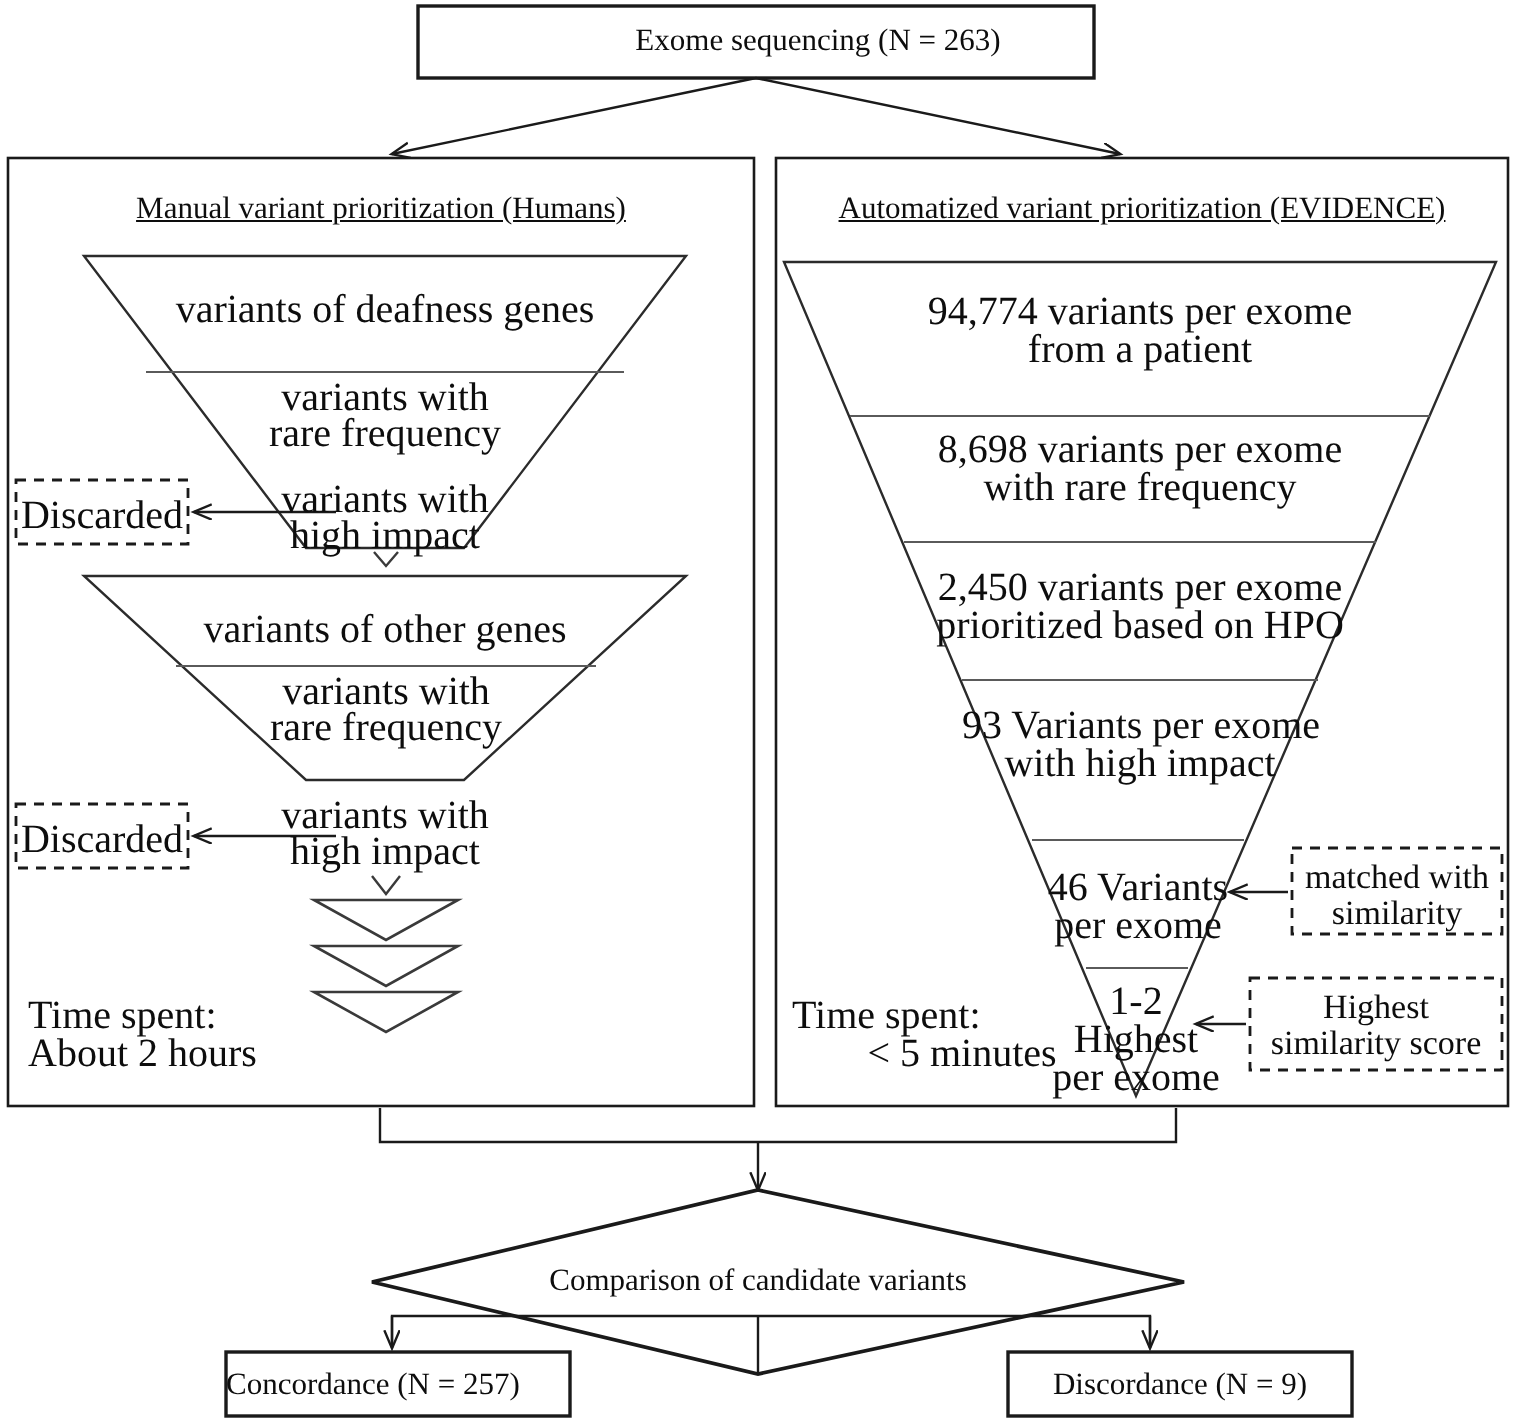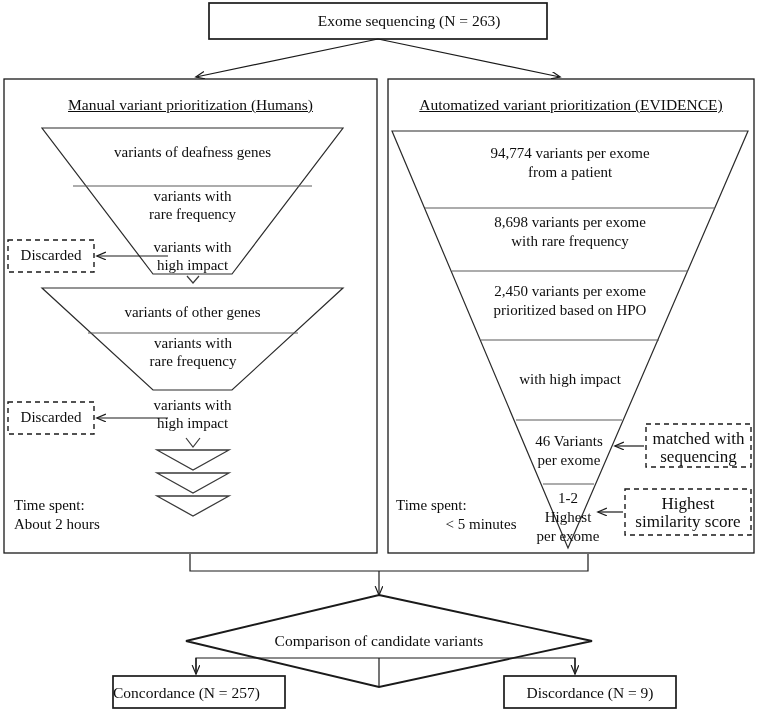--- a/index.html
+++ b/index.html
@@ -14,21 +14,21 @@
   svg.layer{position:absolute;left:0;top:0;width:758px;height:711px;}
   .lbl{
     position:absolute;
     text-align:center;
     line-height:1.14;
     color:#0d0d0d;
     font-family:"Liberation Serif", serif;
     white-space:pre;
   }
   .f16{font-size:15.5px;}
-  .f15{font-size:15px;}
+  .f15{font-size:20px;}
   .f14{font-size:17px;}
   .underline{text-decoration:underline;}
 </style>
 </head>
 <body>
 
 <div id="page">
 
   <svg class="layer" viewBox="0 0 758 711">
     <defs>
@@ -133,31 +133,32 @@
 
   <div class="lbl f15" style="left:405px;top:145px;width:330px;">94,774 variants per exome</div>
   <div class="lbl f15" style="left:405px;top:164px;width:330px;">from a patient</div>
 
   <div class="lbl f15" style="left:425px;top:214px;width:290px;text-align:center;">8,698 variants per exome</div>
   <div class="lbl f15" style="left:425px;top:233px;width:290px;">with rare frequency</div>
 
   <div class="lbl f15" style="left:452px;top:283px;width:236px;">2,450 variants per exome</div>
   <div class="lbl f15" style="left:452px;top:302px;width:236px;">prioritized based on HPO</div>
 
+  <div class="lbl f15" style="left:481px;top:352px;width:178px;">93 Variants per exome</div>
   <div class="lbl f15" style="left:481px;top:371px;width:178px;">with high impact</div>
 
   <div class="lbl f15" style="left:508px;top:433px;width:122px;">46 Variants</div>
   <div class="lbl f15" style="left:508px;top:452px;width:122px;">per exome</div>
 
   <div class="lbl f15" style="left:518px;top:490px;width:100px;">1-2</div>
   <div class="lbl f15" style="left:518px;top:509px;width:100px;">Highest</div>
   <div class="lbl f15" style="left:508px;top:528px;width:120px;">per exome</div>
 
   <div class="lbl f14" style="left:646px;top:429px;width:105px;">matched with</div>
-  <div class="lbl f14" style="left:646px;top:447px;width:105px;">sequencing</div>
+  <div class="lbl f14" style="left:646px;top:447px;width:105px;">similarity</div>
 
   <div class="lbl f14" style="left:625px;top:494px;width:126px;">Highest</div>
   <div class="lbl f14" style="left:625px;top:512px;width:126px;">similarity score</div>
 
   <div class="lbl f15" style="left:396px;top:497px;width:170px;text-align:left;">Time spent:</div>
   <div class="lbl f15" style="left:396px;top:516px;width:170px;text-align:center;">&lt; 5 minutes</div>
 
   <div class="lbl f16" style="left:219px;top:632px;width:320px;">Comparison of candidate variants</div>
 
   <div class="lbl f16" style="left:113px;top:684px;width:138px;">Concordance (N = 257)</div>

